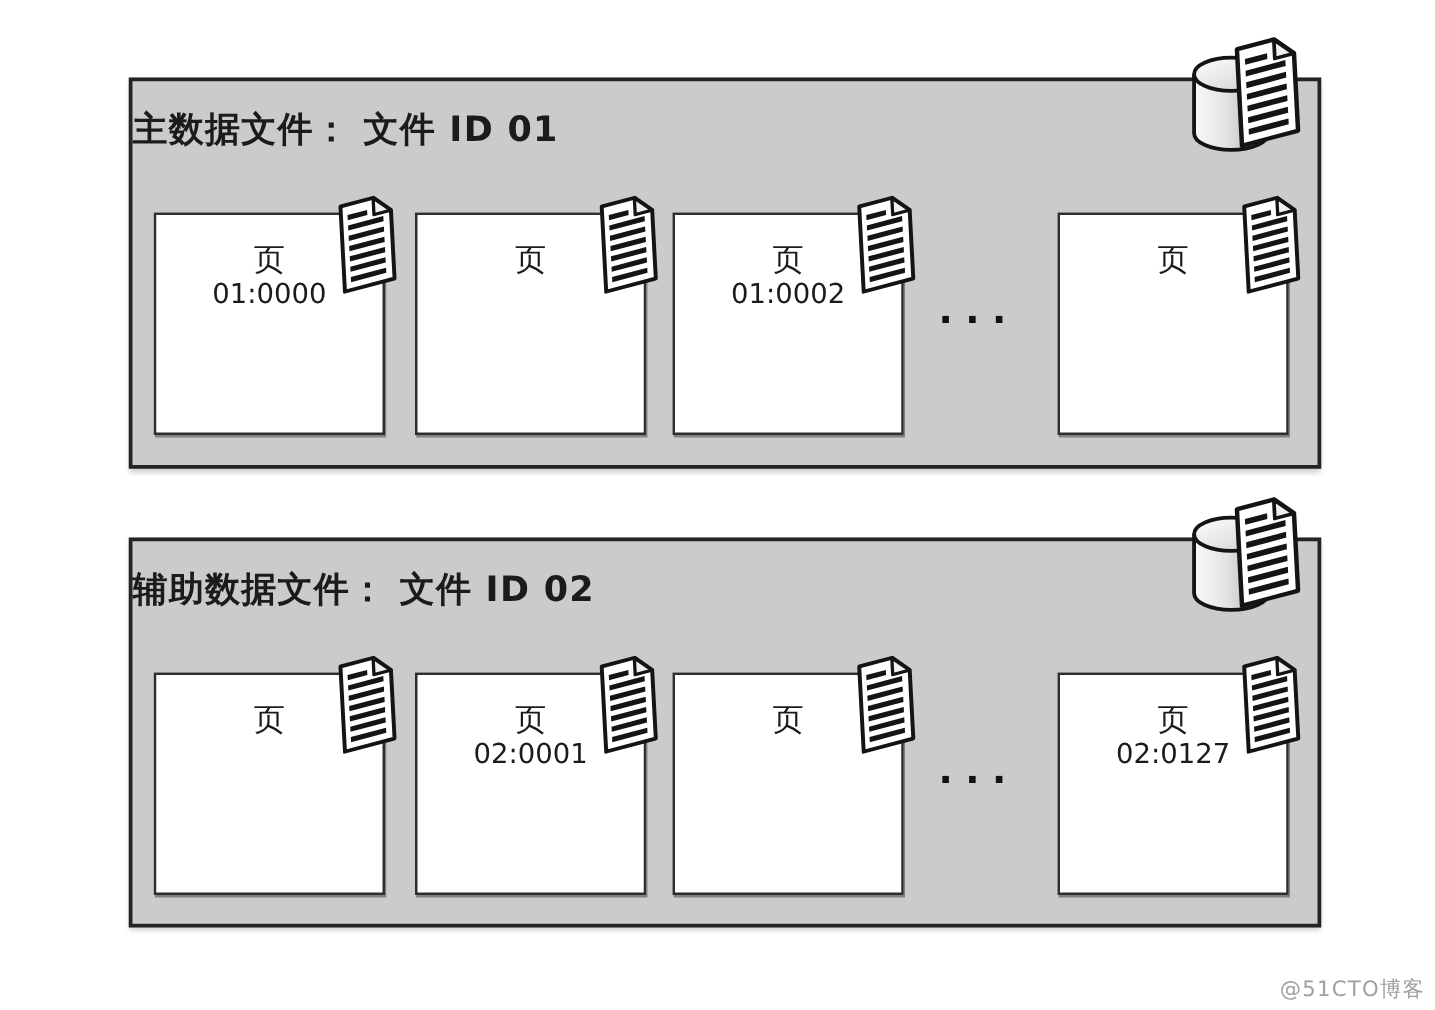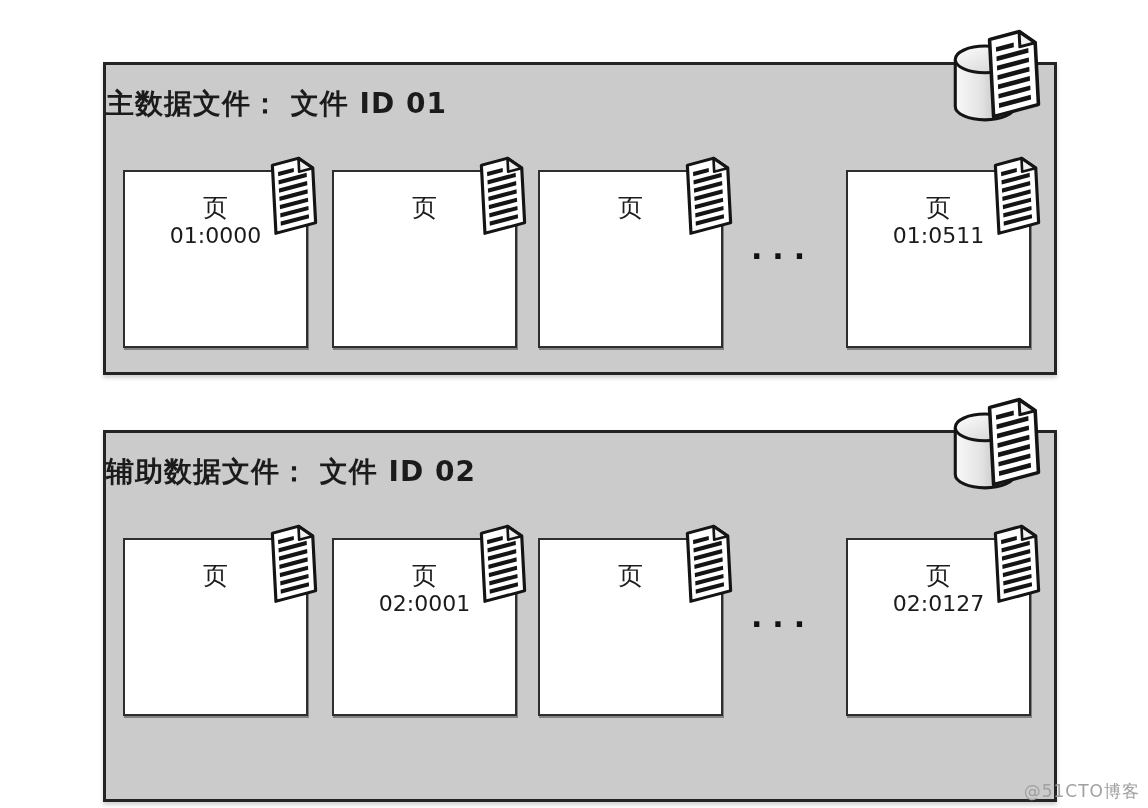--- a/index.html
+++ b/index.html
@@ -13,21 +13,21 @@
   .file-container{
     position:absolute;
     left:103px;
     width:954px;
     background:#cbcbcb;
     border:3px solid #242424;
     box-sizing:border-box;
     box-shadow:0 3px 4px rgba(0,0,0,0.18);
   }
   .file-container.primary{top:62px;height:313px;}
-  .file-container.secondary{top:430px;height:372px;}
+  .file-container.secondary{top:430px;height:312px;}
   .file-title{
     position:absolute;
     left:0;right:0;top:20px;
     text-align:left;
     font-size:28px;
     font-weight:bold;
     letter-spacing:1px;
     color:#1b1b1b;
     white-space:nowrap;
   }
@@ -154,30 +154,30 @@
           <use href="#doc-glyph"></use>
         </svg>
       <div class="page-label">页</div>
     </div>
 
     <div class="page-box pos-3">
       <svg class="doc-icon doc-tilt" viewBox="0 0 44 72">
           <use href="#doc-glyph"></use>
         </svg>
       <div class="page-label">页</div>
+      <div class="page-id">01:0002</div>
     </div>
 
     <div class="ellipsis">...</div>
 
     <div class="page-box pos-4">
       <svg class="doc-icon doc-tilt" viewBox="0 0 44 72">
           <use href="#doc-glyph"></use>
         </svg>
       <div class="page-label">页</div>
-      <div class="page-id">01:0511</div>
     </div>
   </div>
 
   <div class="file-container secondary">
     <div class="file-title">辅助数据文件： 文件 ID 02</div>
 
     <div class="db-icon">
       <svg class="cyl" viewBox="0 0 64 80">
           <use href="#cyl-glyph"></use>
         </svg>

